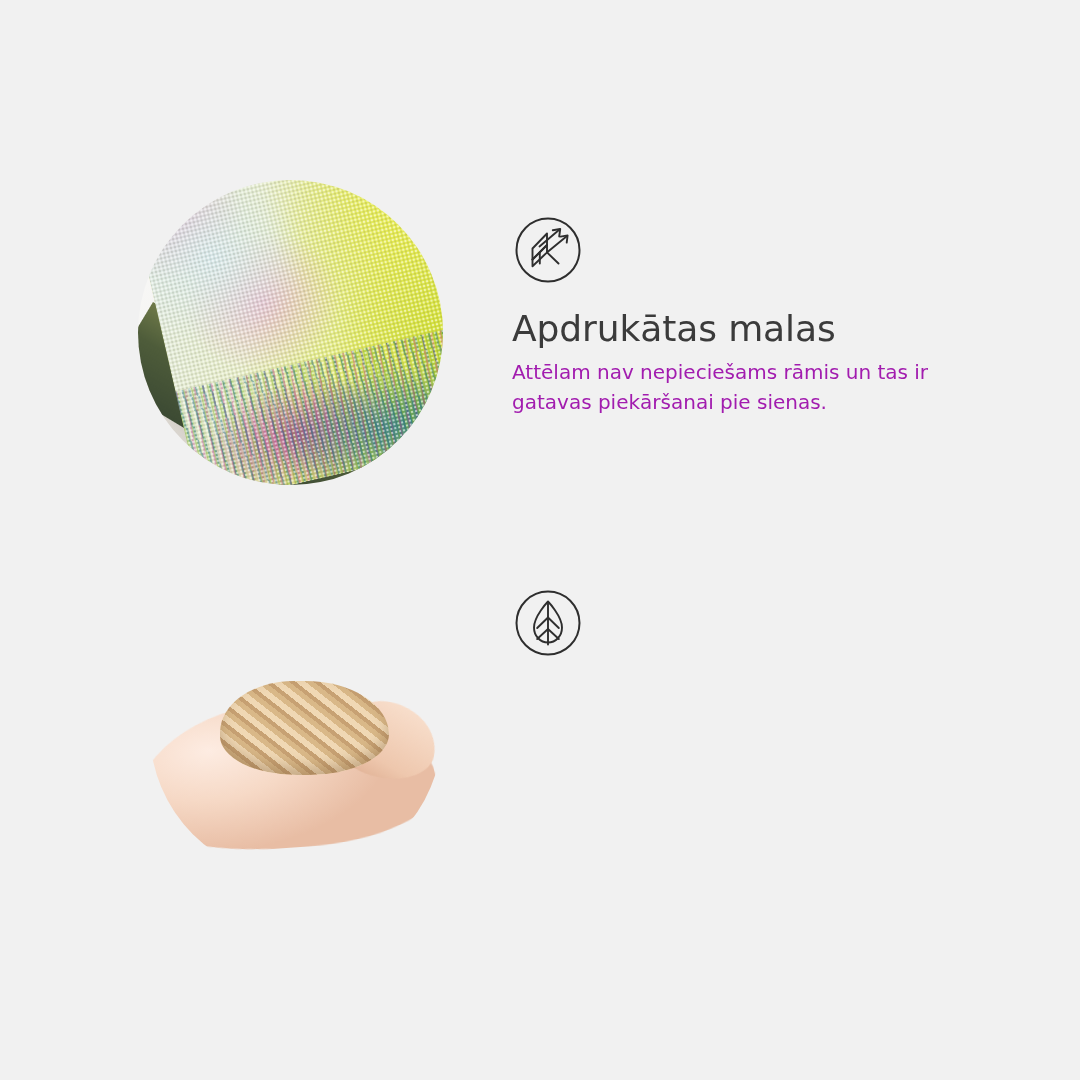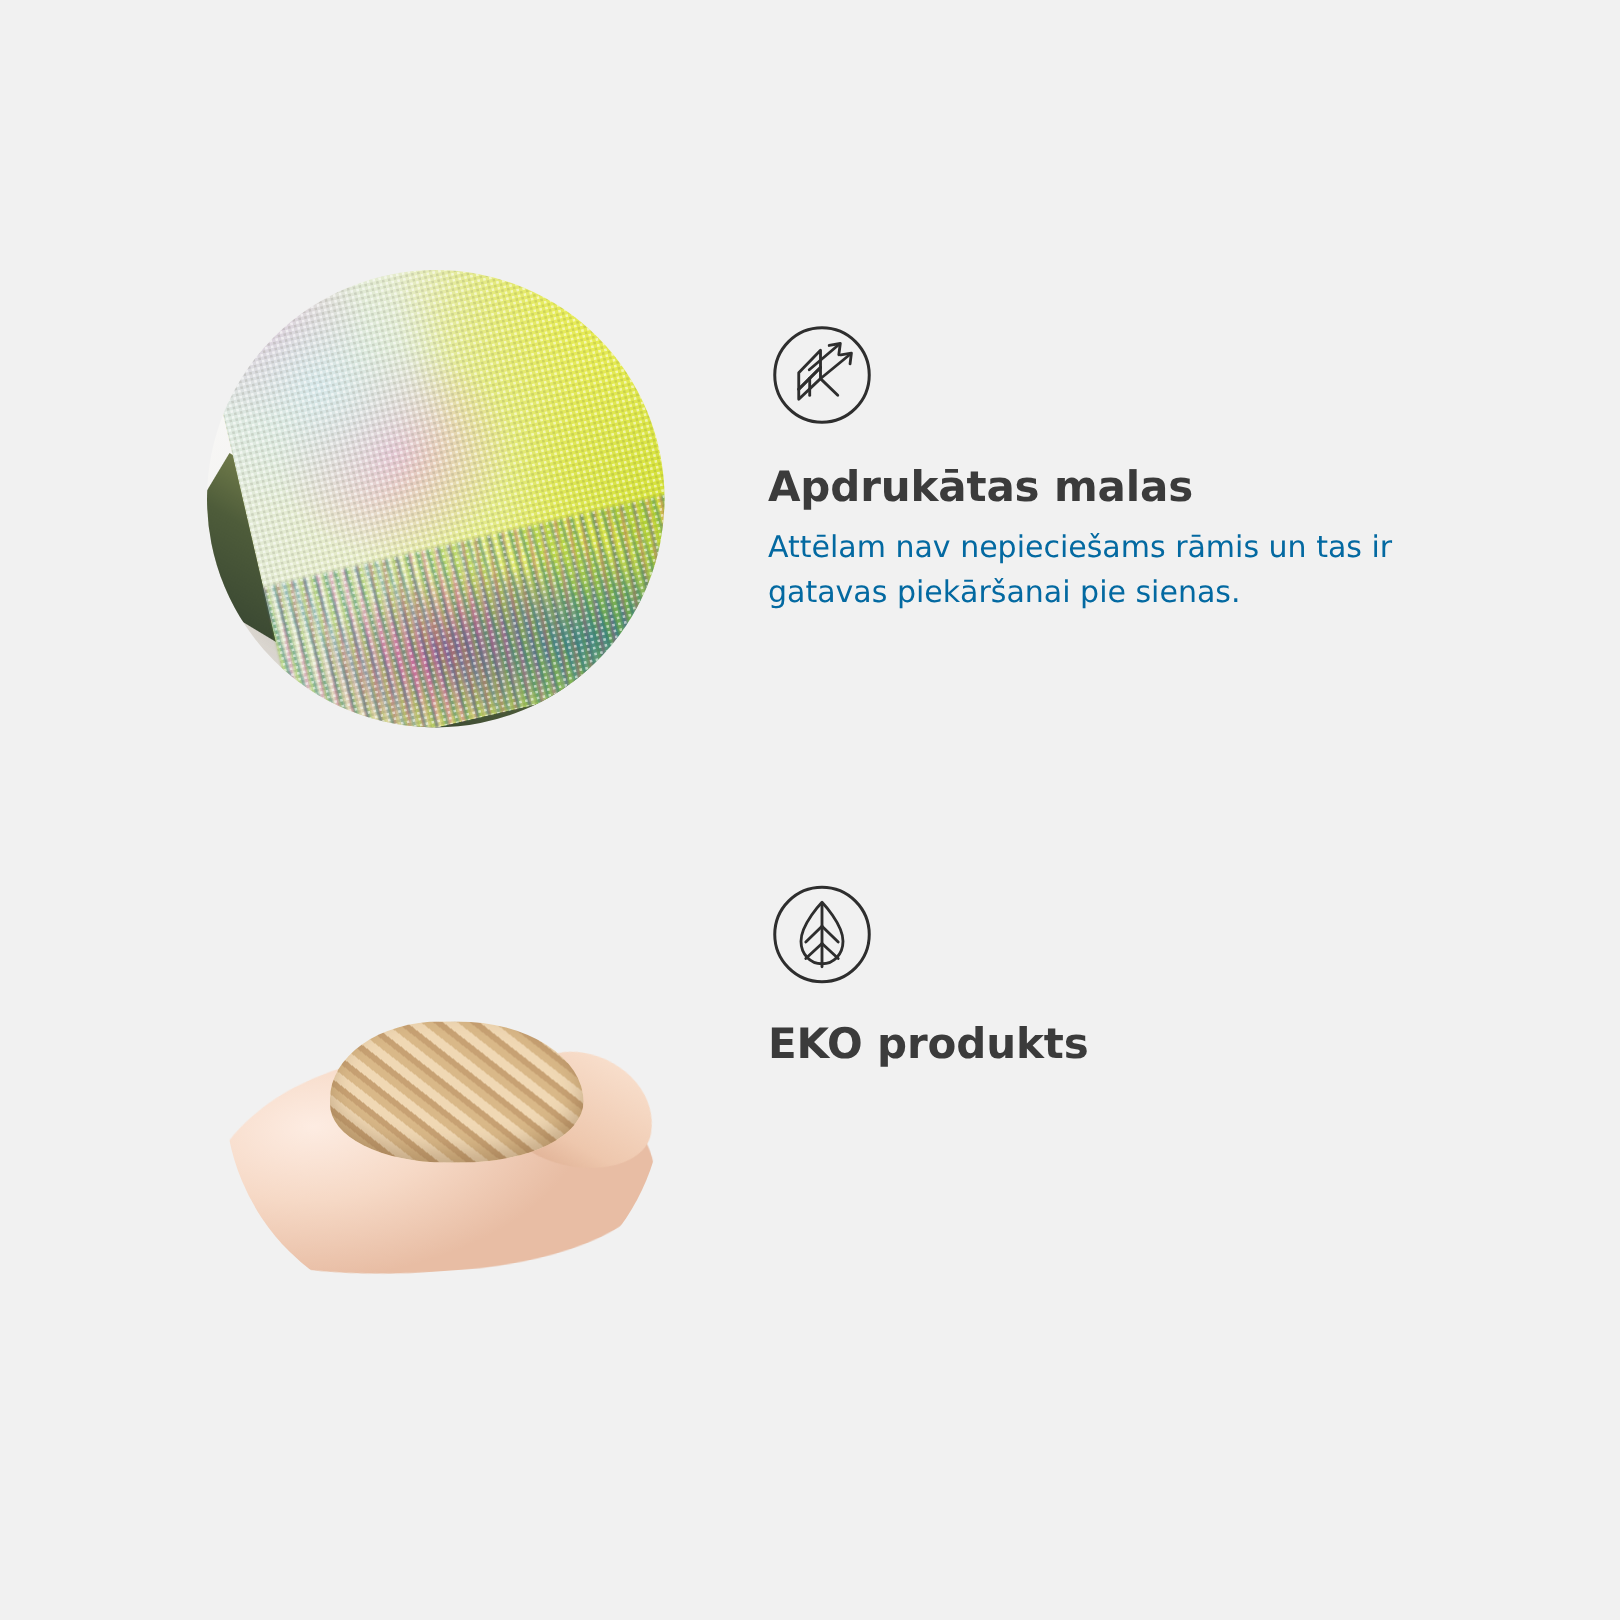--- a/index.html
+++ b/index.html
@@ -198,35 +198,35 @@
     height: 68px;
     display: block;
   }
   .icon-badge svg { display: block; }
   .content-1 .icon-badge { margin: 46px 0 0 2px; }
   .content-2 .icon-badge { margin: 24px 0 0 2px; }
 
   .feature-title {
     margin: 0;
     padding: 0;
-    font-size: 28px;
-    font-weight: 700;
+    font-size: 36px;
+    font-weight: 400;
     color: #3b3b3b;
     letter-spacing: -0.1px;
     white-space: nowrap;
   }
   .content-1 .feature-title { margin-top: 24px; }
   .content-2 .feature-title { margin-top: 22px; }
 
   .feature-body {
     margin: 8px 0 0 0;
     padding: 0;
     font-size: 20px;
     line-height: 30px;
-    color: #0369a1;
+    color: #a21caf;
     max-width: 492px;
   }
 </style>
 </head>
 <body>
 
 <div class="panel">
 
   <section class="feature feature-1">
 
@@ -280,17 +280,16 @@
           <g fill="none" stroke="#2e2e2e" stroke-width="1.9" stroke-linejoin="round" stroke-linecap="round">
             <path d="M34 12.5 C34 12.5 20 27 20 38.5 C20 47.2 26.3 53.5 34 53.5 C41.7 53.5 48 47.2 48 38.5 C48 27 34 12.5 34 12.5 Z"></path>
             <path d="M34 14.5 L34 55.5"></path>
             <path d="M34 28.5 L23.2 39.0"></path>
             <path d="M34 28.5 L44.8 39.0"></path>
             <path d="M34 40.0 L23.2 50.0"></path>
             <path d="M34 40.0 L44.8 50.0"></path>
           </g>
         </svg>
       </span>
-      <h2 class="feature-title">EKO produkts</h2>
     </div>
   </section>
 
 </div>
 
 </body></html>

